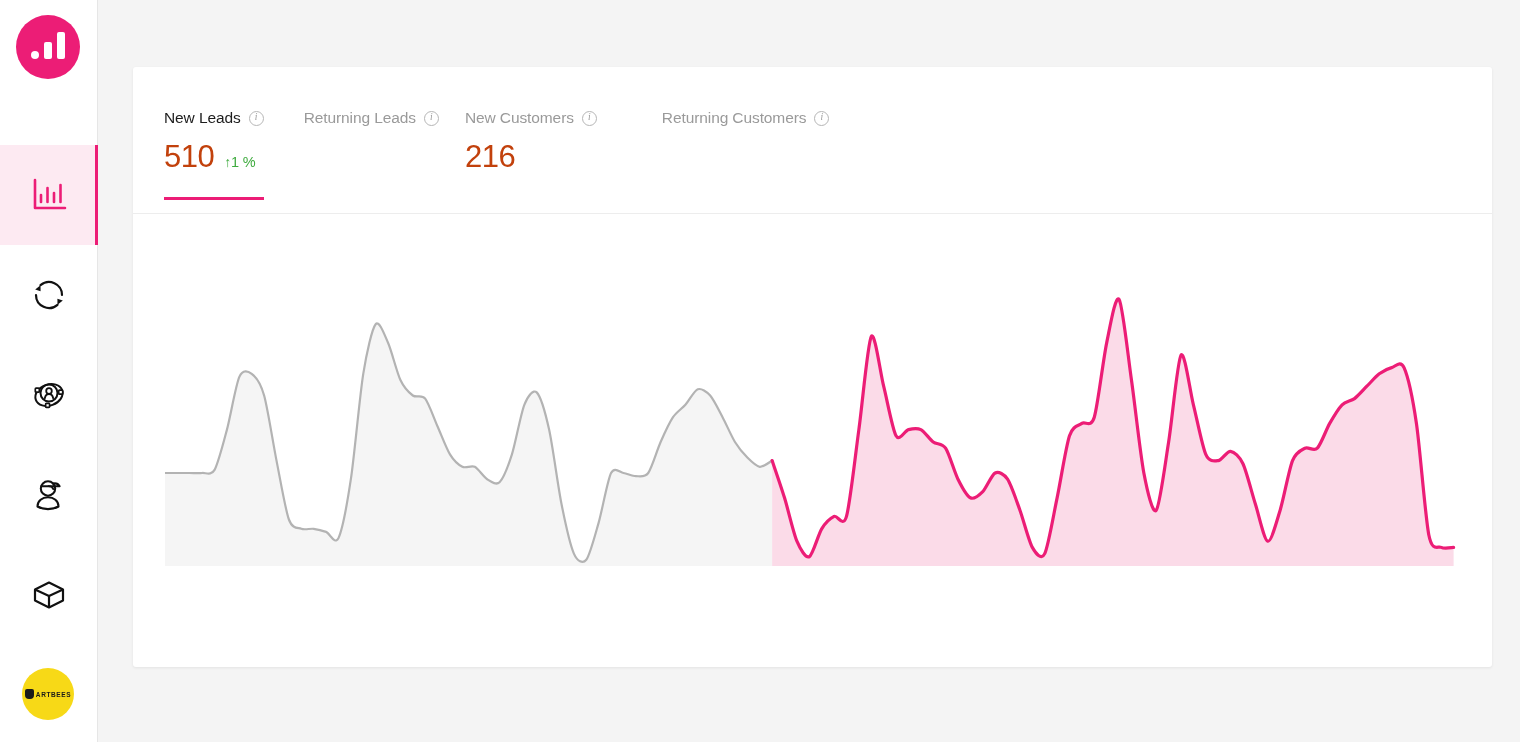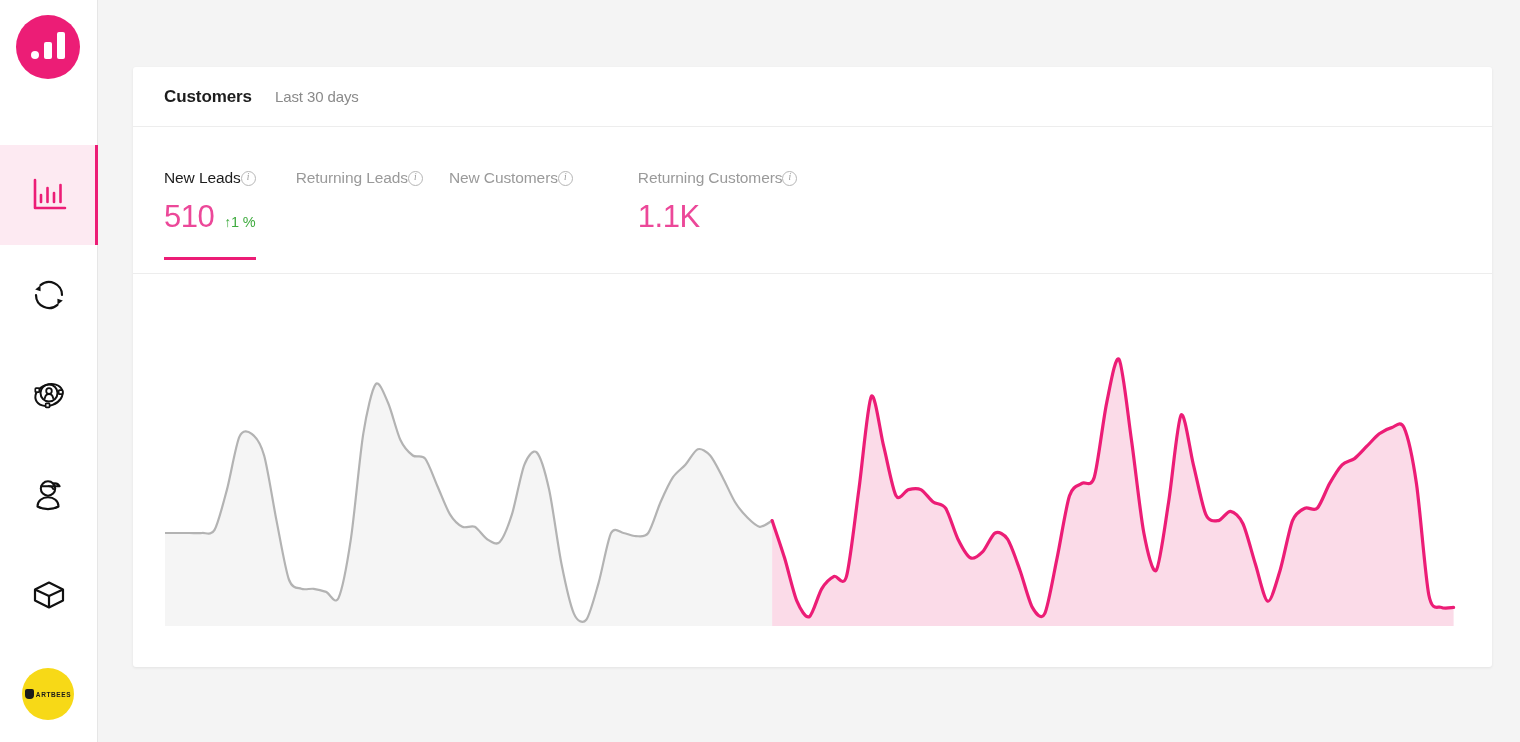--- a/index.html
+++ b/index.html
@@ -126,20 +126,21 @@
   }
   .metric {
     position: relative;
     padding-top: 41px;
     margin-right: 25px;
     cursor: pointer;
   }
   .metric-head {
     display: flex;
     align-items: center;
+    gap: 8px;
     height: 20px;
   }
   .metric-label {
     font-size: 15.5px;
     color: #9a9a9a;
     letter-spacing: -0.1px;
     white-space: nowrap;
   }
   .metric.active .metric-label { color: #1d1d1d; }
   .info-icon {
@@ -159,21 +160,21 @@
   }
   .metric-body {
     display: flex;
     align-items: baseline;
     gap: 10px;
     margin-top: 13px;
     height: 38px;
   }
   .metric-value {
     font-size: 31px;
-    color: #ec4899;
+    color: #c2410c;
     letter-spacing: -0.5px;
     line-height: 1;
   }
   .metric-delta {
     font-size: 14.5px;
     color: #3fab3f;
     white-space: nowrap;
     letter-spacing: -0.2px;
   }
   .metric-delta .arrow { font-size: 14px; }
@@ -277,24 +278,20 @@
     </div>
 
     <div class="sidebar-avatar">
       <span class="ab-mark"></span>
       <span class="ab-text">ARTBEES</span>
     </div>
   </div>
 
   <div id="card">
 
-    <div class="card-header">
-      <span class="card-title">Customers</span>
-      <span class="card-subtitle">Last 30 days</span>
-    </div>
 
     <div class="metrics-row">
 
       <div class="metric active" style="margin-right:40px;">
         <div class="metric-head">
           <span class="metric-label">New Leads</span>
           <span class="info-icon">i</span>
         </div>
         <div class="metric-body">
           <span class="metric-value">510</span>
@@ -309,30 +306,30 @@
           <span class="info-icon">i</span>
         </div>
 
       </div>
 
       <div class="metric" style="margin-right:65px;">
         <div class="metric-head">
           <span class="metric-label">New Customers</span>
           <span class="info-icon">i</span>
         </div>
+        <div class="metric-body">
+          <span class="metric-value">216</span>
+        </div>
 
       </div>
 
       <div class="metric">
         <div class="metric-head">
           <span class="metric-label">Returning Customers</span>
           <span class="info-icon">i</span>
-        </div>
-        <div class="metric-body">
-          <span class="metric-value">1.1K</span>
         </div>
 
       </div>
 
     </div>
 
     <div class="chart-wrap">
       <svg id="chart-svg" viewBox="0 0 1301 310" preserveAspectRatio="none">
           <path d="M0.00 217.00 C1.76 217.00,8.88 217.00,12.39 217.00 C15.90 217.00,21.27 217.00,24.78 217.00 C28.29 217.00,33.66 217.44,37.17 217.00 C40.68 216.56,46.05 220.05,49.56 213.90 C53.07 207.75,58.44 186.78,61.95 173.60 C65.46 160.42,70.83 128.81,74.34 120.90 C77.85 113.00,83.22 115.17,86.73 117.80 C90.24 120.44,95.61 127.20,99.12 139.50 C102.63 151.80,108.00 187.03,111.51 204.60 C115.02 222.17,120.39 253.84,123.90 263.50 C127.42 273.16,132.78 271.48,136.30 272.80 C139.81 274.12,145.18 272.36,148.69 272.80 C152.20 273.24,157.57 274.58,161.08 275.90 C164.59 277.22,169.96 289.57,173.47 282.10 C176.98 274.63,182.35 246.48,185.86 223.20 C189.37 199.92,194.74 139.76,198.25 117.80 C201.76 95.84,207.13 72.59,210.64 68.20 C214.15 63.81,219.52 78.90,223.03 86.80 C226.54 94.71,231.91 116.53,235.42 124.00 C238.93 131.47,244.30 136.87,247.81 139.50 C251.32 142.13,256.69 138.21,260.20 142.60 C263.71 146.99,269.08 162.59,272.59 170.50 C276.10 178.41,281.47 192.69,284.98 198.40 C288.49 204.11,293.86 209.04,297.37 210.80 C300.88 212.56,306.25 209.04,309.76 210.80 C313.27 212.56,318.64 221.00,322.15 223.20 C325.66 225.40,331.03 229.81,334.54 226.30 C338.05 222.79,343.42 209.38,346.93 198.40 C350.44 187.42,355.81 157.58,359.32 148.80 C362.83 140.02,368.20 132.89,371.71 136.40 C375.22 139.91,380.59 157.79,384.10 173.60 C387.62 189.41,392.98 230.43,396.50 248.00 C400.01 265.57,405.38 289.69,408.89 297.60 C412.40 305.51,417.77 308.19,421.28 303.80 C424.79 299.41,430.16 278.90,433.67 266.60 C437.18 254.30,442.55 224.03,446.06 217.00 C449.57 209.97,454.94 216.56,458.45 217.00 C461.96 217.44,467.33 220.10,470.84 220.10 C474.35 220.10,479.72 221.83,483.23 217.00 C486.74 212.17,492.11 193.91,495.62 186.00 C499.13 178.09,504.50 166.47,508.01 161.20 C511.52 155.93,516.89 152.75,520.40 148.80 C523.91 144.85,529.28 134.62,532.79 133.30 C536.30 131.98,541.67 135.55,545.18 139.50 C548.69 143.45,554.06 154.61,557.57 161.20 C561.08 167.79,566.45 180.29,569.96 186.00 C573.47 191.71,578.84 197.99,582.35 201.50 C585.86 205.01,591.23 210.36,594.74 210.80 C598.25 211.24,605.38 205.48,607.13 204.60 L607.13 310 L0 310 Z" fill="#f5f5f5" stroke="none"></path>
           <path d="M607.13 204.60 C608.89 209.87,616.01 230.38,619.52 241.80 C623.03 253.22,628.40 276.86,631.91 285.20 C635.42 293.54,640.79 302.46,644.30 300.70 C647.82 298.94,653.18 278.51,656.70 272.80 C660.21 267.09,665.58 262.16,669.09 260.40 C672.60 258.64,677.97 272.70,681.48 260.40 C684.99 248.10,690.36 199.07,693.87 173.60 C697.38 148.13,702.75 86.75,706.26 80.60 C709.77 74.45,715.14 116.15,718.65 130.20 C722.16 144.25,727.53 173.65,731.04 179.80 C734.55 185.95,739.92 174.48,743.43 173.60 C746.94 172.72,752.31 171.84,755.82 173.60 C759.33 175.36,764.70 183.37,768.21 186.00 C771.72 188.63,777.09 186.93,780.60 192.20 C784.11 197.47,789.48 216.17,792.99 223.20 C796.50 230.23,801.87 240.04,805.38 241.80 C808.89 243.56,814.26 239.11,817.77 235.60 C821.28 232.09,826.65 218.76,830.16 217.00 C833.67 215.24,839.04 217.93,842.55 223.20 C846.06 228.47,851.43 244.54,854.94 254.20 C858.45 263.86,863.82 285.25,867.33 291.40 C870.84 297.55,876.21 304.63,879.72 297.60 C883.23 290.57,888.60 258.49,892.11 241.80 C895.62 225.11,900.99 190.34,904.50 179.80 C908.02 169.26,913.38 170.03,916.90 167.40 C920.41 164.77,925.78 172.62,929.29 161.20 C932.80 149.78,938.17 103.49,941.68 86.80 C945.19 70.11,950.56 38.13,954.07 43.40 C957.58 48.67,962.95 99.41,966.46 124.00 C969.97 148.59,975.34 198.56,978.85 217.00 C982.36 235.44,987.73 258.59,991.24 254.20 C994.75 249.81,1000.12 207.96,1003.63 186.00 C1007.14 164.04,1012.51 104.47,1016.02 99.20 C1019.53 93.93,1024.90 134.75,1028.41 148.80 C1031.92 162.85,1037.29 190.50,1040.80 198.40 C1044.31 206.31,1049.68 205.04,1053.19 204.60 C1056.70 204.16,1062.07 194.86,1065.58 195.30 C1069.09 195.74,1074.46 200.23,1077.97 207.70 C1081.48 215.17,1086.85 237.02,1090.36 248.00 C1093.87 258.98,1099.24 284.32,1102.75 285.20 C1106.26 286.08,1111.63 265.62,1115.14 254.20 C1118.65 242.78,1124.02 213.38,1127.53 204.60 C1131.04 195.82,1136.41 193.96,1139.92 192.20 C1143.43 190.44,1148.80 195.71,1152.31 192.20 C1155.82 188.69,1161.19 173.55,1164.70 167.40 C1168.22 161.25,1173.58 152.31,1177.10 148.80 C1180.61 145.29,1185.98 145.23,1189.49 142.60 C1193.00 139.97,1198.37 133.71,1201.88 130.20 C1205.39 126.69,1210.76 120.44,1214.27 117.80 C1217.78 115.17,1223.15 112.48,1226.66 111.60 C1230.17 110.72,1235.54 103.69,1239.05 111.60 C1242.56 119.50,1247.93 143.69,1251.44 167.40 C1254.95 191.12,1260.32 261.43,1263.83 279.00 C1267.34 296.57,1272.71 289.64,1276.22 291.40 C1279.73 293.16,1286.85 291.40,1288.61 291.40 L1288.61 310 L607.13 310 Z" fill="#fbdbe8" stroke="none"></path>

